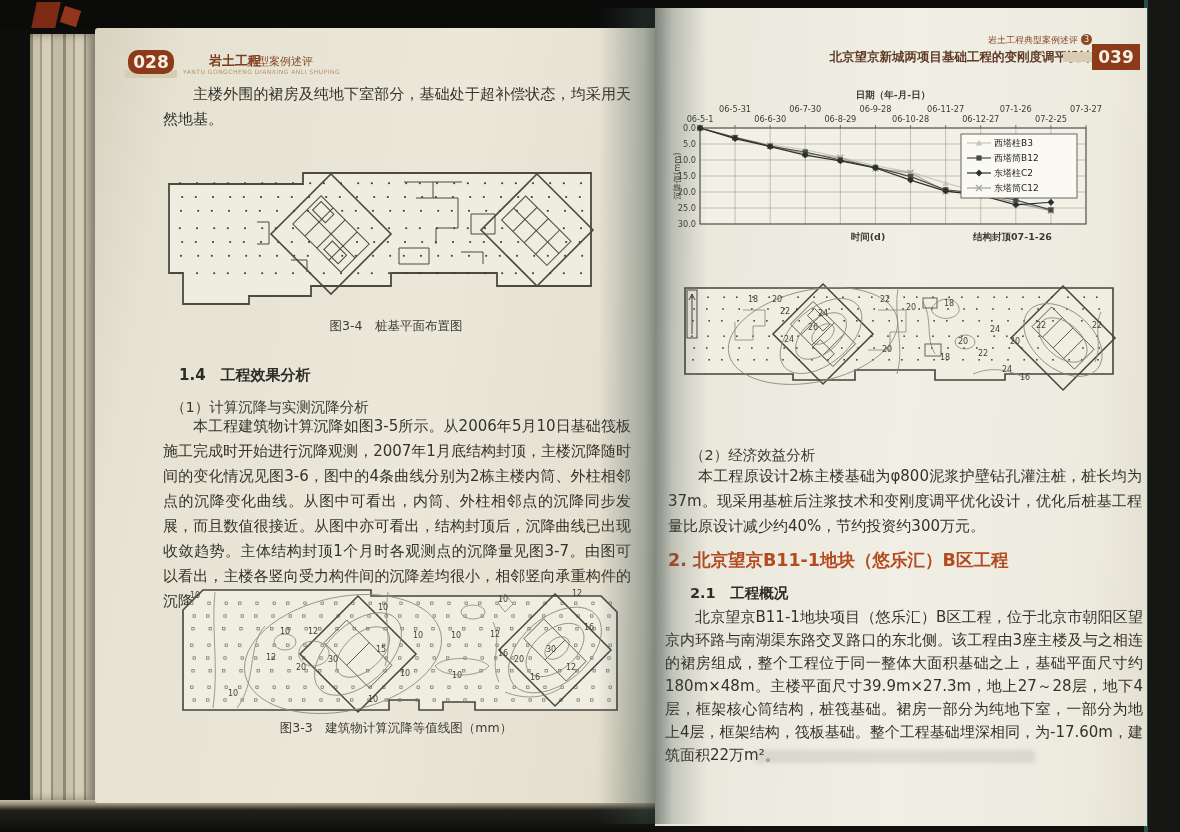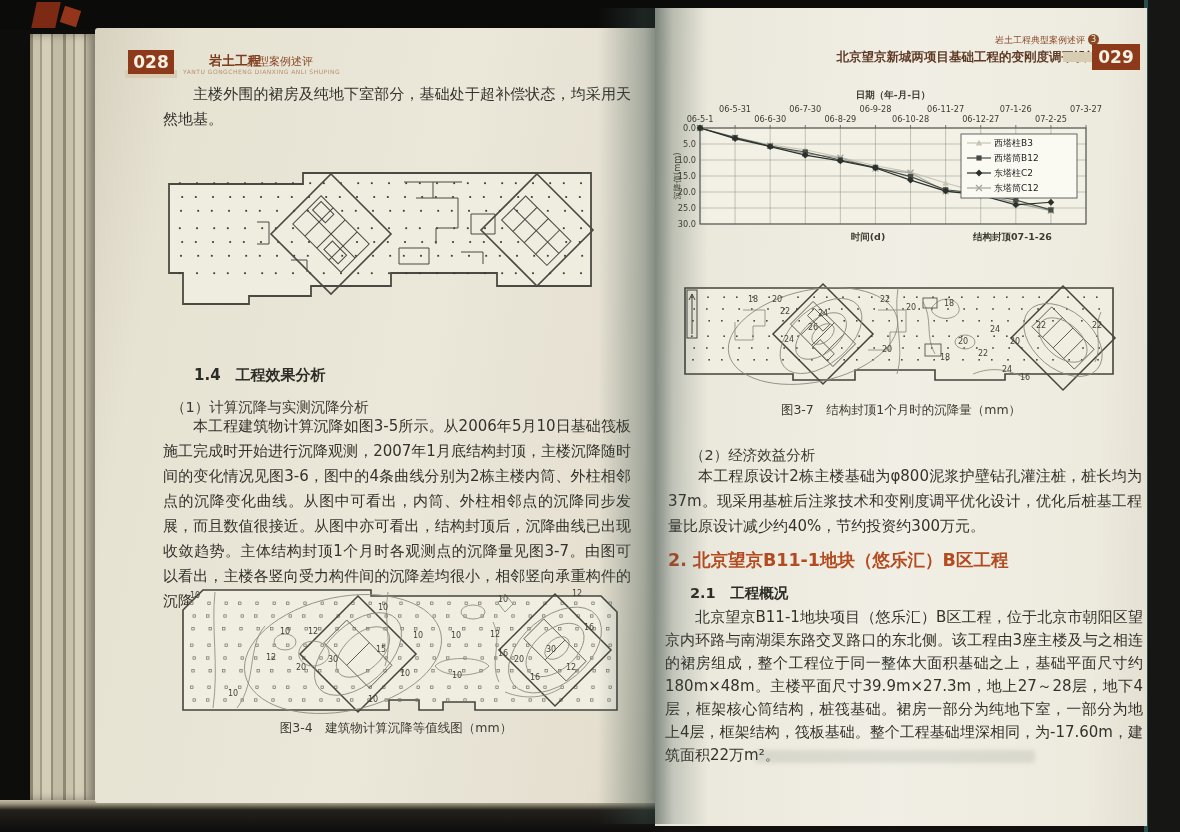--- a/index.html
+++ b/index.html
@@ -27,27 +27,27 @@
   
   .page{z-index:2;}
   .page.left{left:95px;top:28px;width:560px;height:775px;
     background:linear-gradient(100deg,#d7d1bf 0%,#e7e3d3 14%,#ebe7d9 55%,#e4dfcf 90%,#d7d1bf 100%);
     border-radius:3px 0 0 3px;}
   .page.right{left:655px;top:8px;width:492px;height:818px;
     background:linear-gradient(92deg,#d6d3c5 0%,#eae7db 9%,#f1efe5 50%,#edeade 88%,#e3e0d2 100%);}
   
   .pn-box{background:#8c3a1a;color:#f6f0e3;font-weight:bold;font-size:17px;
     text-align:center;line-height:24px;box-shadow:0 2px 0 #c9b econ;}
-  .pn-left{left:33px;top:22px;width:46px;height:24px;}
+  .pn-left{left:33px;top:22px;width:46px;height:24px;border-radius:10px;}
   .pn-tab{background:#d8cdb2;}
   .lp-title-main{left:88px;top:24px;font-size:13px;font-weight:bold;color:#7d3b1e;margin-left:26px;}
   .lp-title-sub{left:152px;top:26px;font-size:11px;font-weight:normal;color:#8a4a28;}
   .lp-pinyin{left:88px;top:40px;font-size:6px;color:#b5906c;letter-spacing:.5px;}
   
-  .rp-head{left:72px;top:26px;width:372px;text-align:right;}
+  .rp-head{left:65px;top:26px;width:372px;text-align:right;}
   .rp-h1{font-size:9px;color:#8a4a28;}
   .badge{display:inline-block;width:11px;height:11px;border-radius:50%;background:#8a4a28;
     color:#f4eee0;font-size:8px;line-height:11px;text-align:center;vertical-align:1px;margin-left:3px;}
   .rp-h2{font-size:12.5px;font-weight:bold;color:#5f3a24;margin-top:2px;}
   .pn-right{left:437px;top:36px;width:48px;height:26px;line-height:26px;}
   
   .body{position:absolute;margin:0;font-size:15px;line-height:25px;color:#33332c;
     text-align:justify;text-indent:2em;}
   .caption{position:absolute;font-size:12.5px;color:#3c3c33;text-align:center;font-weight:500;}
   .sec-h2{position:absolute;font-size:15px;font-weight:bold;color:#2d2d27;}
@@ -267,22 +267,23 @@
           <line x1="344" y1="79" x2="408" y2="79"></line>
         </g>
         <path d="M243,30 h58 M272,30 v16" stroke-width="1" fill="none" stroke="#4a4a42"></path>
         <path d="M255,46 h42 v30 h-22 v16" stroke-width="1" fill="none" stroke="#4a4a42"></path>
         <path d="M310,62 h24 v20 h-24 Z" stroke-width="1" fill="none" stroke="#4a4a42"></path>
         <path d="M238,96 h30 v16 h-30 Z" stroke-width="1" fill="none" stroke="#4a4a42"></path>
         <path d="M300,100 h22 v12" stroke-width="1" fill="none" stroke="#4a4a42"></path>
         <path d="M96,70 h12 v22 h-12" stroke-width="1" fill="none" stroke="#4a4a42"></path>
         <path d="M130,108 h16 v12" stroke-width="1" fill="none" stroke="#4a4a42"></path>
       </svg>
-
-    <div class="sec-h2" style="left:99px;top:338px;">1.4　工程效果分析</div>
+    <div class="caption" style="left:66px;top:290px;width:470px;">图3-4　桩基平面布置图</div>
+
+    <div class="sec-h2" style="left:84px;top:338px;">1.4　工程效果分析</div>
     <div class="sub-h" style="left:76px;top:370px;">（1）计算沉降与实测沉降分析</div>
     <p class="body" style="left:68px;top:386px;width:468px;">本工程建筑物计算沉降如图3-5所示。从2006年5月10日基础筏板施工完成时开始进行沉降观测，2007年1月底结构封顶，主楼沉降随时间的变化情况见图3-6，图中的4条曲线分别为2栋主楼内筒、外柱相邻点的沉降变化曲线。从图中可看出，内筒、外柱相邻点的沉降同步发展，而且数值很接近。从图中亦可看出，结构封顶后，沉降曲线已出现收敛趋势。主体结构封顶1个月时各观测点的沉降量见图3-7。由图可以看出，主楼各竖向受力构件间的沉降差均很小，相邻竖向承重构件的沉降差最大值为万分之五。</p>
 
     <svg id="fig35" style="left:78px;top:554px;" width="450" height="138" viewBox="0 0 450 138">
         <path d="M30,8 L198,8 L198,14 L428,14 L444,30 L444,128 L302,128 L302,120 L270,120 L270,128 L246,128 L246,118 L216,118 L216,128 L10,128 L10,28 Z" fill="#f0ede1" stroke="#44443c" stroke-width="1.6"></path>
         <rect x="17.6" y="20" width="2.4" height="2.4" fill="none" stroke="#70706a" stroke-width="0.7"></rect>
         <rect x="20" y="32.8" width="2.4" height="2.4" fill="none" stroke="#70706a" stroke-width="0.7"></rect>
         <rect x="18.8" y="45.599999999999994" width="2.4" height="2.4" fill="none" stroke="#70706a" stroke-width="0.7"></rect>
         <rect x="17.6" y="62" width="2.4" height="2.4" fill="none" stroke="#70706a" stroke-width="0.7"></rect>
         <rect x="20" y="74.8" width="2.4" height="2.4" fill="none" stroke="#70706a" stroke-width="0.7"></rect>
@@ -530,30 +531,30 @@
         <text x="330" y="20" font-size="8" text-anchor="middle" fill="#44443c">10</text>
         <text x="322" y="55" font-size="8" text-anchor="middle" fill="#44443c">12</text>
         <text x="330" y="74" font-size="8" text-anchor="middle" fill="#44443c">16</text>
         <text x="346" y="80" font-size="8" text-anchor="middle" fill="#44443c">20</text>
         <text x="378" y="70" font-size="8" text-anchor="middle" fill="#44443c">30</text>
         <text x="362" y="98" font-size="8" text-anchor="middle" fill="#44443c">16</text>
         <text x="398" y="88" font-size="8" text-anchor="middle" fill="#44443c">12</text>
         <text x="404" y="14" font-size="8" text-anchor="middle" fill="#44443c">12</text>
         <text x="416" y="48" font-size="8" text-anchor="middle" fill="#44443c">16</text>
       </svg>
-    <div class="caption" style="left:66px;top:692px;width:470px;">图3-4　建筑物计算沉降等值线图（mm）</div>
+    <div class="caption" style="left:66px;top:692px;width:470px;">图3-3　建筑物计算沉降等值线图（mm）</div>
   </div>
 
   <div class="abs page right">
     <div class="abs rp-head">
       <div class="rp-h1"><span>岩土工程典型案例述评</span><span class="badge">3</span></div>
       <div class="rp-h2">北京望京新城两项目基础工程的变刚度调平设计</div>
     </div>
     <div class="abs pn-tab" style="left:408px;top:44px;width:34px;height:10px;"></div>
-    <div class="abs pn-box pn-right"><span>029</span></div>
+    <div class="abs pn-box pn-right"><span>039</span></div>
 
     <svg id="chart-svg" style="left:18px;top:78px;" width="470" height="160" viewBox="0 0 470 160">
         <rect x="27" y="42" width="386" height="96" fill="#f3f1e6" stroke="none"></rect>
         <line x1="27" y1="42" x2="27" y2="138" stroke="#9aa096" stroke-width="0.6"></line>
         <line x1="27" y1="39" x2="27" y2="42" stroke="#555" stroke-width="0.8"></line>
         <text x="27" y="36" font-size="8.2" text-anchor="middle" fill="#3c3c33">06-5-1</text>
         <line x1="62.09090909090909" y1="42" x2="62.09090909090909" y2="138" stroke="#9aa096" stroke-width="0.6"></line>
         <line x1="62.09090909090909" y1="39" x2="62.09090909090909" y2="42" stroke="#555" stroke-width="0.8"></line>
         <text x="62.09090909090909" y="26" font-size="8.2" text-anchor="middle" fill="#3c3c33">06-5-31</text>
         <line x1="97.18181818181819" y1="42" x2="97.18181818181819" y2="138" stroke="#9aa096" stroke-width="0.6"></line>
@@ -885,21 +886,20 @@
         <text x="272" y="78" font-size="8" text-anchor="middle" fill="#44443c">18</text>
         <text x="290" y="62" font-size="8" text-anchor="middle" fill="#44443c">20</text>
         <text x="322" y="50" font-size="8" text-anchor="middle" fill="#44443c">24</text>
         <text x="368" y="46" font-size="8" text-anchor="middle" fill="#44443c">22</text>
         <text x="342" y="62" font-size="8" text-anchor="middle" fill="#44443c">20</text>
         <text x="310" y="74" font-size="8" text-anchor="middle" fill="#44443c">22</text>
         <text x="334" y="90" font-size="8" text-anchor="middle" fill="#44443c">24</text>
         <text x="352" y="98" font-size="8" text-anchor="middle" fill="#44443c">16</text>
         <text x="424" y="46" font-size="8" text-anchor="middle" fill="#44443c">22</text>
       </svg>
-    <div class="caption" style="left:20px;top:394px;width:452px;">图3-7　结构封顶1个月时的沉降量（mm）</div>
 
     <div class="sub-h" style="left:35px;top:438px;">（2）经济效益分析</div>
     <p class="body" style="left:13px;top:456px;width:474px;">本工程原设计2栋主楼基础为φ800泥浆护壁钻孔灌注桩，桩长均为37m。现采用基桩后注浆技术和变刚度调平优化设计，优化后桩基工程量比原设计减少约40%，节约投资约300万元。</p>
 
     <div class="sec-main" style="left:13px;top:540px;">2. 北京望京B11-1地块（悠乐汇）B区工程</div>
     <div class="sec-h2" style="left:35px;top:576px;font-size:14.5px;">2.1　工程概况</div>
     <p class="body" style="left:10px;top:598px;width:478px;line-height:23px;">北京望京B11-1地块项目（悠乐汇）B区工程，位于北京市朝阳区望京内环路与南湖渠东路交叉路口的东北侧。该工程由3座主楼及与之相连的裙房组成，整个工程位于同一整体大面积基础之上，基础平面尺寸约180m×48m。主楼平面尺寸39.9m×27.3m，地上27～28层，地下4层，框架核心筒结构，桩筏基础。裙房一部分为纯地下室，一部分为地上4层，框架结构，筏板基础。整个工程基础埋深相同，为-17.60m，建筑面积22万m²。</p>
 
     <div class="ghost" style="left:100px;top:742px;width:280px;height:13px;"></div>
   </div>

